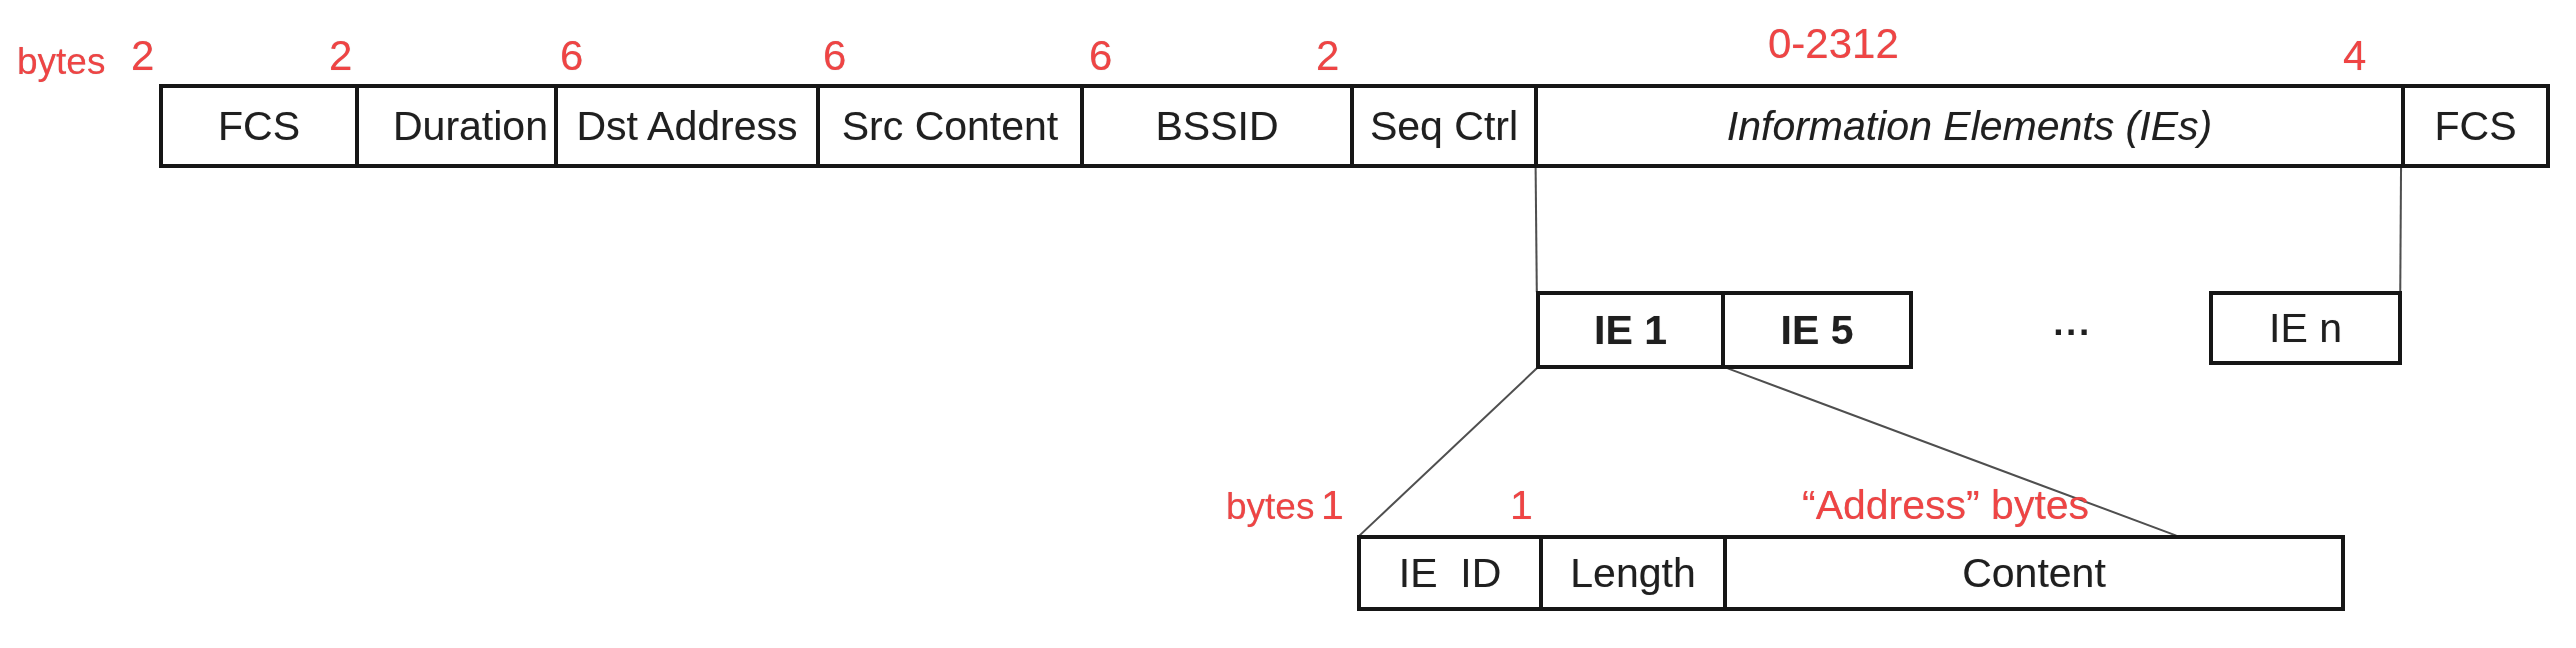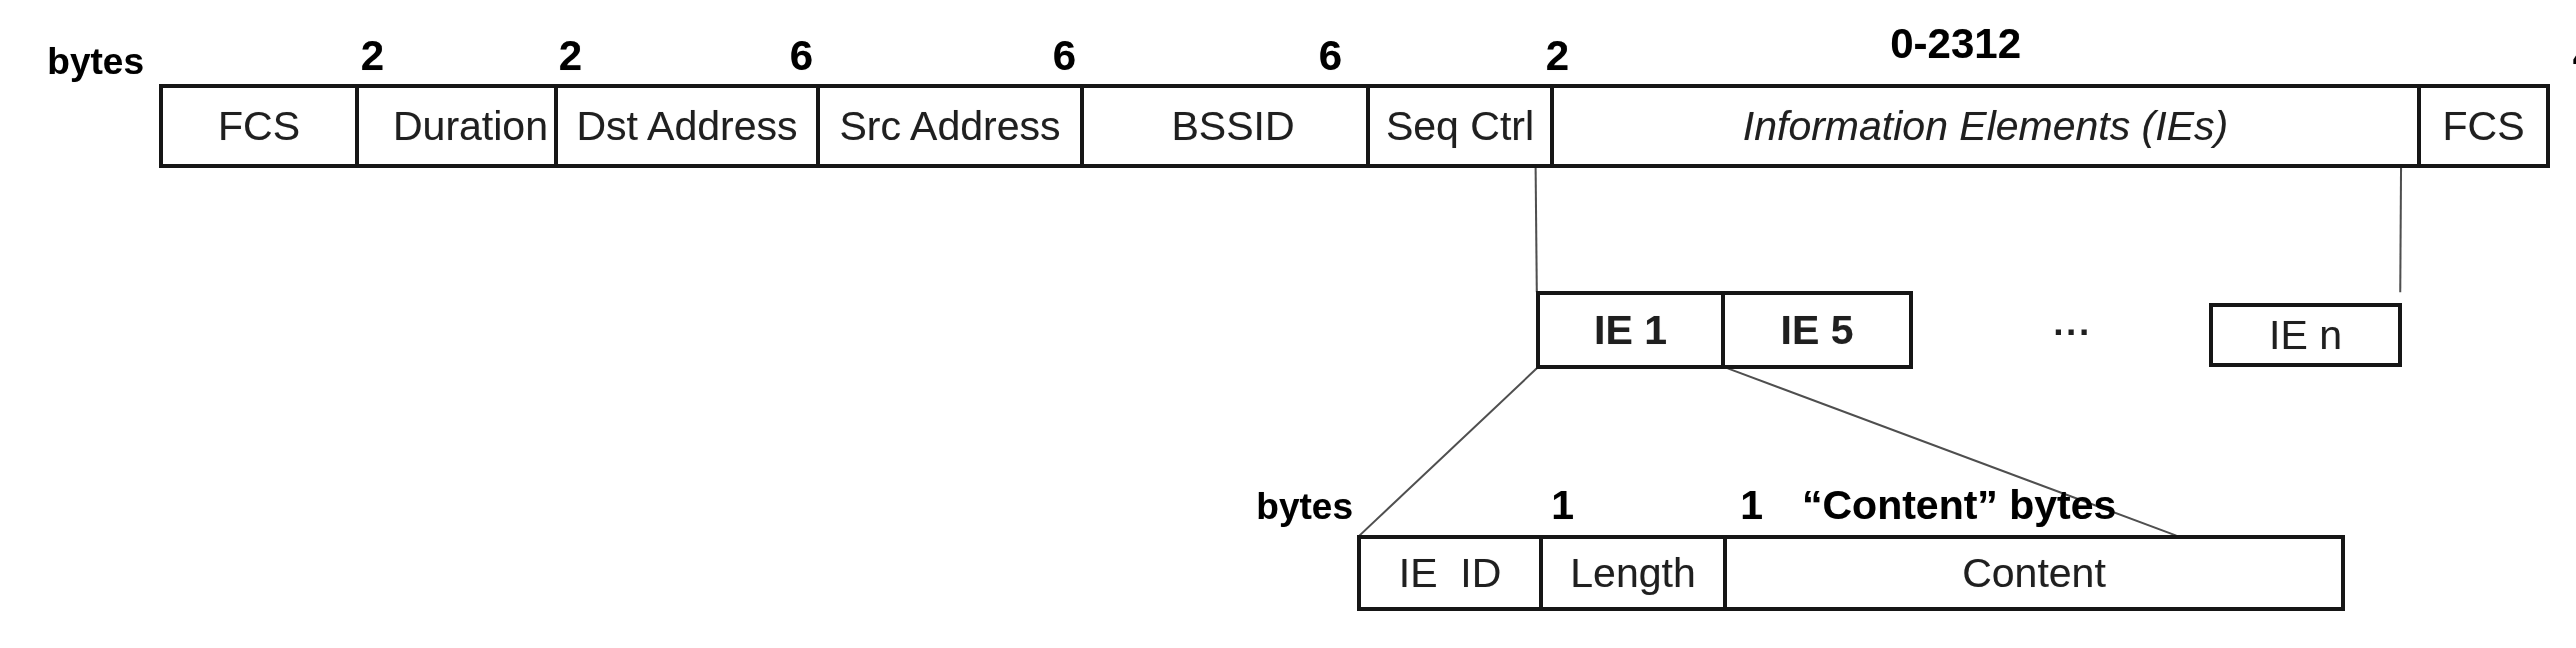--- a/index.html
+++ b/index.html
@@ -11,25 +11,24 @@
     position: relative;
     width: 2576px;
     height: 648px;
     background: #ffffff;
     font-family: "Liberation Sans", "DejaVu Sans", sans-serif;
     color: #1f1f1f;
     overflow: hidden;
   }
   .lbl {
     position: absolute;
-    text-align: right;
+    text-align: left;
     white-space: pre;
-    color: #000000;
+    color: #ef4444;
     text-shadow: 0 0 0.8px rgba(20,20,20,0.30);
-    font-weight: bold;
   }
   .num {
     height: 42px;
     line-height: 42px;
     font-size: 42px;
     width: 253px;
   }
   .unit {
     height: 42px;
     line-height: 42px;
@@ -101,41 +100,41 @@
   <div class="lbl num" style="left:823px;  top:35px;">6</div>
   <div class="lbl num" style="left:1089px; top:35px;">6</div>
   <div class="lbl num" style="left:1316px; top:35px;">2</div>
   <div class="lbl num" style="left:1768px; top:23px;">0-2312</div>
   <div class="lbl num" style="left:2343px; top:35px;">4</div>
 
   <div class="row" style="left:159px; top:84px; width:2391px; height:84px;">
     <div class="cell sep" style="flex:0 0 196px;">FCS</div>
     <div class="cell sep" style="flex:0 0 199px;padding-left:28px;">Duration</div>
     <div class="cell sep" style="flex:0 0 262px;">Dst Address</div>
-    <div class="cell sep" style="flex:0 0 264px;">Src Address</div>
-    <div class="cell sep" style="flex:0 0 270px;margin-left:16px;">BSSID</div>
+    <div class="cell sep" style="flex:0 0 264px;">Src Content</div>
+    <div class="cell sep" style="flex:0 0 270px;">BSSID</div>
     <div class="cell sep" style="flex:0 0 184px;">Seq Ctrl</div>
     <div class="cell sep" style="flex:0 0 867px;font-style:italic;">Information Elements (IEs)</div>
     <div class="cell" style="flex:1 1 auto;">FCS</div>
   </div>
 
   <div class="row" style="left:1536px; top:291px; width:377px; height:78px;font-weight:bold;">
     <div class="cell sep" style="flex:0 0 185px;">IE 1</div>
     <div class="cell" style="flex:1 1 auto;">IE 5</div>
   </div>
 
   <div class="dots" style="left:2026px; top:291px; width:93px; height:63px; line-height:63px;">...</div>
 
-  <div class="solo" style="left:2209px; top:291px; width:193px; height:64px;margin-top:12px;">IE n</div>
+  <div class="solo" style="left:2209px; top:291px; width:193px; height:74px;">IE n</div>
 
   <div class="lbl unit" style="left:1226px; top:486px; width:127px;">bytes</div>
 
   <div class="lbl num" style="left:1321px; top:484px; font-size:41px;">1</div>
   <div class="lbl num" style="left:1510px; top:484px; font-size:41px;">1</div>
-  <div class="lbl num" style="left:1802px; top:484px; font-size:41px;">“Content” bytes</div>
+  <div class="lbl num" style="left:1802px; top:484px; font-size:41px;">“Address” bytes</div>
 
   <div class="row" style="left:1357px; top:535px; width:988px; height:76px;">
     <div class="cell sep" style="flex:0 0 182px;">IE  ID</div>
     <div class="cell sep" style="flex:0 0 184px;">Length</div>
     <div class="cell" style="flex:1 1 auto;">Content</div>
   </div>
 
 </div>
 
 

